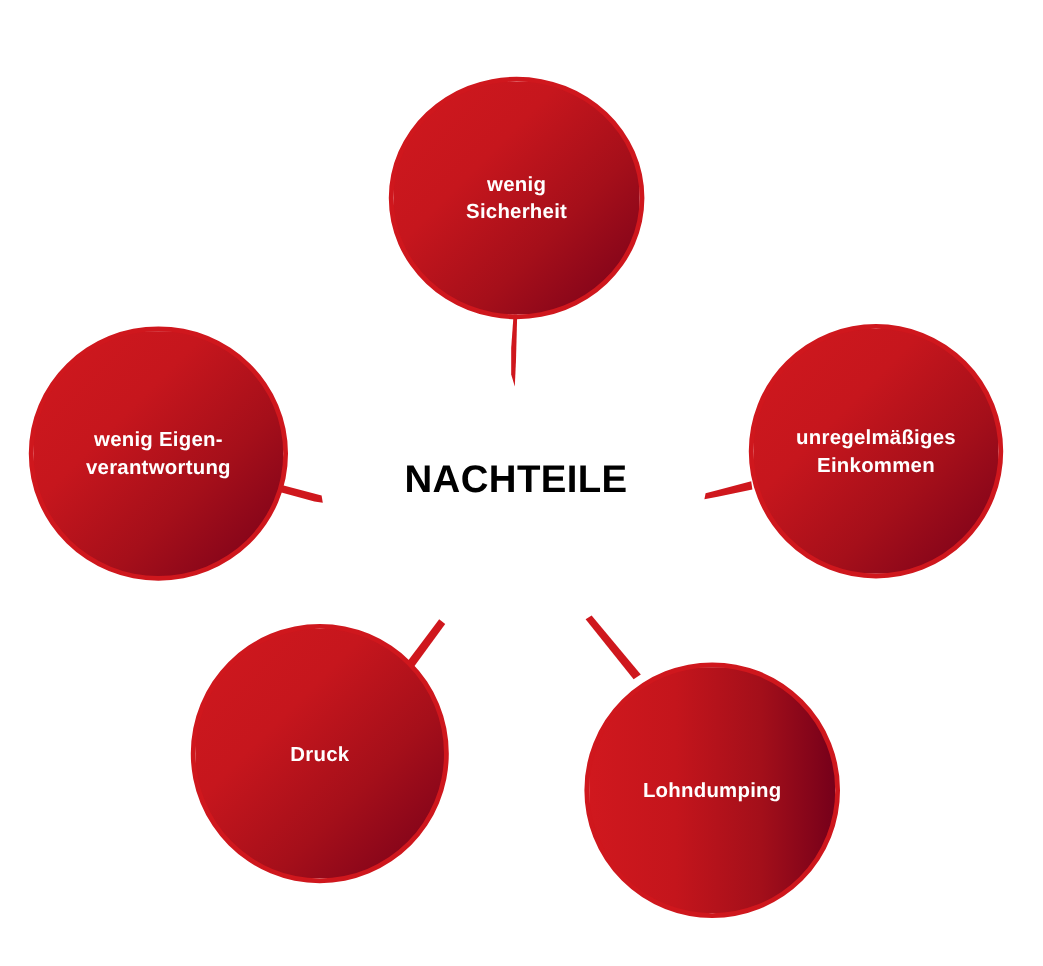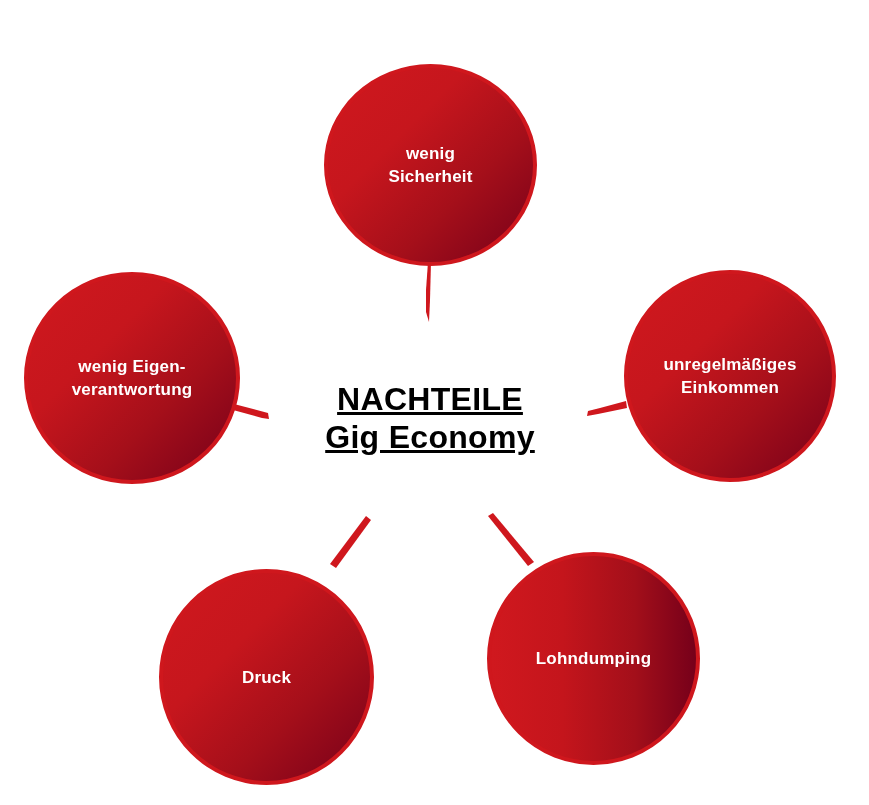--- a/index.html
+++ b/index.html
@@ -53,21 +53,20 @@
       width: 300px;
       text-align: center;
       color: #000000;
       font-weight: bold;
       font-size: 32px;
       line-height: 38px;
       letter-spacing: 0.3px;
     }
     .center-title span {
       display: block;
-      text-decoration: underline;
     }
   </style>
 </head>
 <body>
 
 <svg class="connectors" viewBox="0 0 869 805">
 
   <path d="M428,262 L431,262 L430,300 L429,322 L426,312 L426,290 Z" fill="#cf171d"></path>
 
   <path d="M234,404 L268,413 L269,419 L262,418 L233,410 Z" fill="#cf171d"></path>
@@ -87,24 +86,23 @@
 <div class="bubble diag" style="left:24px; top:272px; width:216px; height:212px;">
   <span class="bubble-label">wenig Eigen-
 verantwortung</span>
 </div>
 
 <div class="bubble diag" style="left:624px; top:270px; width:212px; height:212px;text-align:center;">
   <span class="bubble-label">unregelmäßiges
 Einkommen</span>
 </div>
 
-<div class="bubble diag" style="left:159px; top:569px; width:215px; height:216px;justify-content:center;">
+<div class="bubble diag" style="left:159px; top:520px; width:215px; height:216px;justify-content:center;">
   <span class="bubble-label">Druck</span>
 </div>
 
 <div class="bubble horiz" style="left:487px; top:552px; width:213px; height:213px;">
   <span class="bubble-label">Lohndumping</span>
 </div>
 
 <div class="center-title">
   <span>NACHTEILE</span>
-  <span>Gig Economy</span>
 </div>
 
 </body></html>

